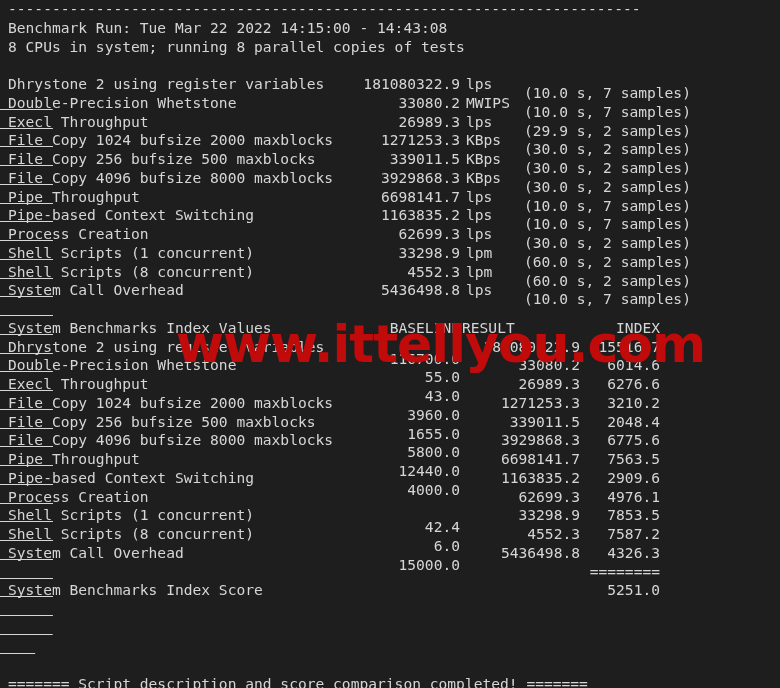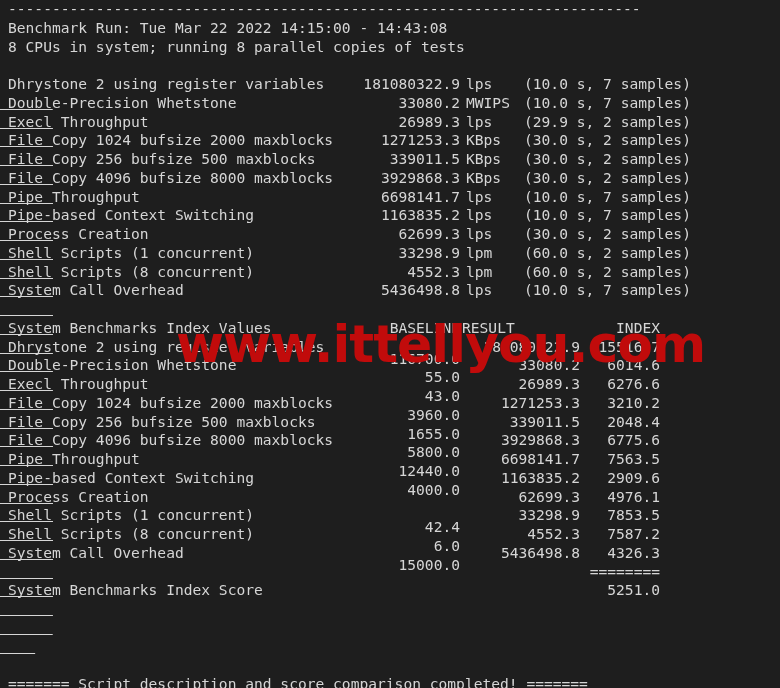--- a/index.html
+++ b/index.html
@@ -43,21 +43,21 @@
   .col {
     position: absolute;
     top: 0;
     white-space: pre;
   }
 
   
   .c-name   { left: 8px; }
   .c-value  { left: 300px; width: 160px; text-align: right; }
   .c-unit   { left: 466px; width: 56px; text-align: left; }
-  .c-samp   { left: 524px; text-align: left; }
+  .c-samp   { left: 524px; text-align: left; margin-top: 9px; }
 
   
   .i-name   { left: 8px; }
   .i-base   { left: 300px; width: 160px; text-align: right; margin-top: 12px; }
   .i-res    { left: 462px; width: 118px; text-align: right; }
   .i-idx    { left: 584px; width: 76px; text-align: right; }
 
   .hdr-base { left: 300px; width: 160px; text-align: right; }
   .hdr-res  { left: 462px; width: 118px; text-align: left; }
   .hdr-idx  { left: 584px; width: 76px; text-align: right; }

